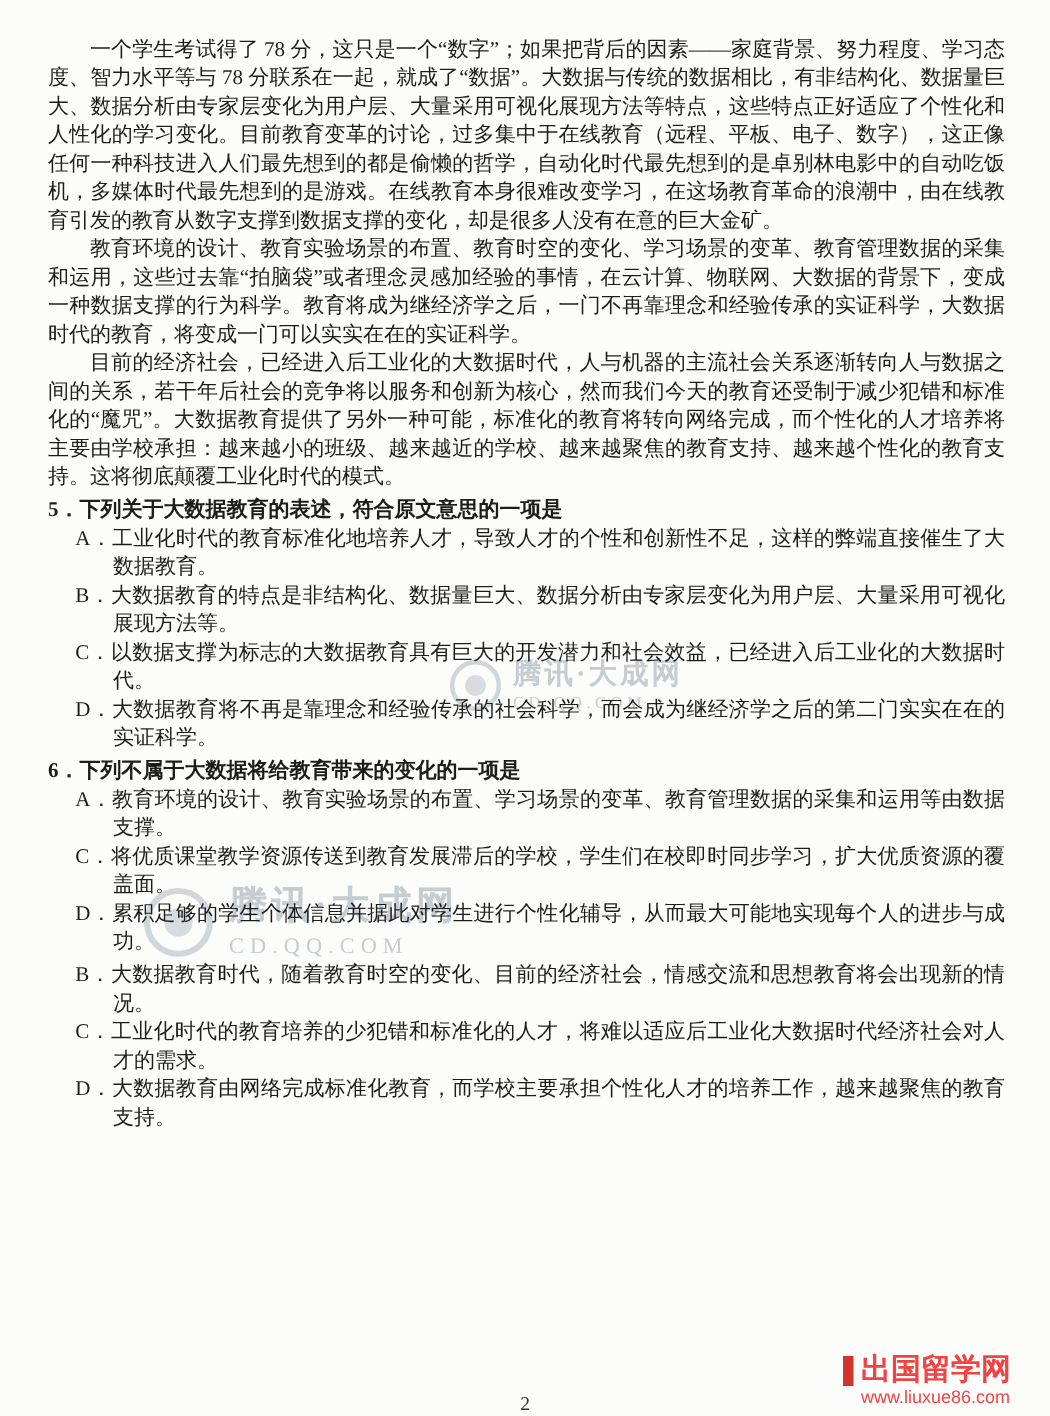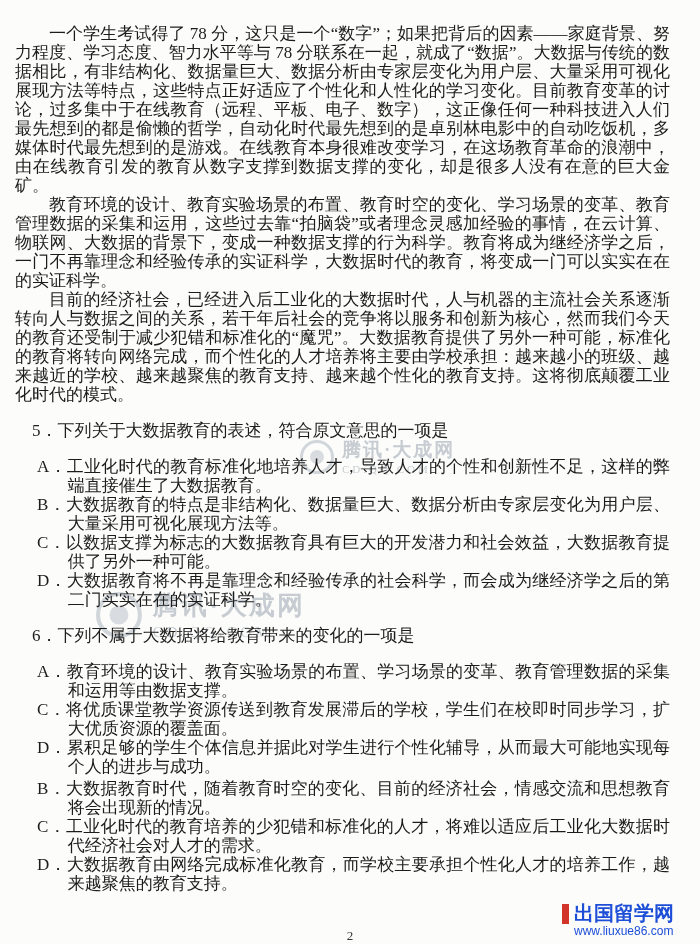--- a/index.html
+++ b/index.html
@@ -9,28 +9,28 @@
     height: 944px;
     margin: 0 auto;
     background: #fcfcfa;
     overflow: hidden;
     font-family: "Liberation Serif", "DejaVu Serif", serif;
     color: #1c1c1c;
   }
   .content {
     position: relative;
     z-index: 1;
-    padding: 24px 30px 0 15px;
-    font-size: 17px;
+    padding: 24px 30px 0 32px;
+    font-size: 14px;
     line-height: 19px;
     text-align: justify;
   }
   .para { margin: 0; text-indent: 2em; }
   .question { margin: 3px 0 2px 0; }
-  .stem { margin: 17px; }
+  .stem { margin: 0; font-weight: bold; }
   .option { margin: 0; padding-left: 3.1em; text-indent: -1.8em; }
 
   
   .wm {
     position: absolute;
     z-index: 0;
     display: flex;
     align-items: center;
     gap: 8px;
     color: #b4bcc4;
@@ -69,21 +69,21 @@
     text-align: center;
     font-size: 13px;
     color: #333;
   }
   .site-stamp {
     position: absolute;
     right: 26px;
     bottom: 6px;
     z-index: 2;
     text-align: left;
-    color: #1d4ed8;
+    color: #ef4444;
     display: flex;
     align-items: flex-start;
     gap: 5px;
   }
   .site-bar {
     width: 7px; height: 20px;
     background: #d3342a;
     margin-top: 2px;
     flex: 0 0 auto;
   }
@@ -114,21 +114,21 @@
   <div class="content">
 
     <p class="para">一个学生考试得了 78 分，这只是一个“数字”；如果把背后的因素——家庭背景、努力程度、学习态度、智力水平等与 78 分联系在一起，就成了“数据”。大数据与传统的数据相比，有非结构化、数据量巨大、数据分析由专家层变化为用户层、大量采用可视化展现方法等特点，这些特点正好适应了个性化和人性化的学习变化。目前教育变革的讨论，过多集中于在线教育（远程、平板、电子、数字），这正像任何一种科技进入人们最先想到的都是偷懒的哲学，自动化时代最先想到的是卓别林电影中的自动吃饭机，多媒体时代最先想到的是游戏。在线教育本身很难改变学习，在这场教育革命的浪潮中，由在线教育引发的教育从数字支撑到数据支撑的变化，却是很多人没有在意的巨大金矿。</p>
     <p class="para">教育环境的设计、教育实验场景的布置、教育时空的变化、学习场景的变革、教育管理数据的采集和运用，这些过去靠“拍脑袋”或者理念灵感加经验的事情，在云计算、物联网、大数据的背景下，变成一种数据支撑的行为科学。教育将成为继经济学之后，一门不再靠理念和经验传承的实证科学，大数据时代的教育，将变成一门可以实实在在的实证科学。</p>
     <p class="para">目前的经济社会，已经进入后工业化的大数据时代，人与机器的主流社会关系逐渐转向人与数据之间的关系，若干年后社会的竞争将以服务和创新为核心，然而我们今天的教育还受制于减少犯错和标准化的“魔咒”。大数据教育提供了另外一种可能，标准化的教育将转向网络完成，而个性化的人才培养将主要由学校承担：越来越小的班级、越来越近的学校、越来越聚焦的教育支持、越来越个性化的教育支持。这将彻底颠覆工业化时代的模式。</p>
 
     <section class="question">
       <p class="stem">5．下列关于大数据教育的表述，符合原文意思的一项是</p>
       <p class="option">A．工业化时代的教育标准化地培养人才，导致人才的个性和创新性不足，这样的弊端直接催生了大数据教育。</p>
       <p class="option">B．大数据教育的特点是非结构化、数据量巨大、数据分析由专家层变化为用户层、大量采用可视化展现方法等。</p>
-      <p class="option">C．以数据支撑为标志的大数据教育具有巨大的开发潜力和社会效益，大数据教育提供了另外一种可能。</p>
+      <p class="option">C．以数据支撑为标志的大数据教育具有巨大的开发潜力和社会效益，已经进入后工业化的大数据时代。</p>
       <p class="option">D．大数据教育将不再是靠理念和经验传承的社会科学，而会成为继经济学之后的第二门实实在在的实证科学。</p>
     </section>
 
     <section class="question">
       <p class="stem">6．下列不属于大数据将给教育带来的变化的一项是</p>
       <p class="option">A．教育环境的设计、教育实验场景的布置、学习场景的变革、教育管理数据的采集和运用等由数据支撑。</p>
       <p class="option">C．将优质课堂教学资源传送到教育发展滞后的学校，学生们在校即时同步学习，扩大优质资源的覆盖面。</p>
       <p class="option">D．累积足够的学生个体信息并据此对学生进行个性化辅导，从而最大可能地实现每个人的进步与成功。</p>
     </section>
 

